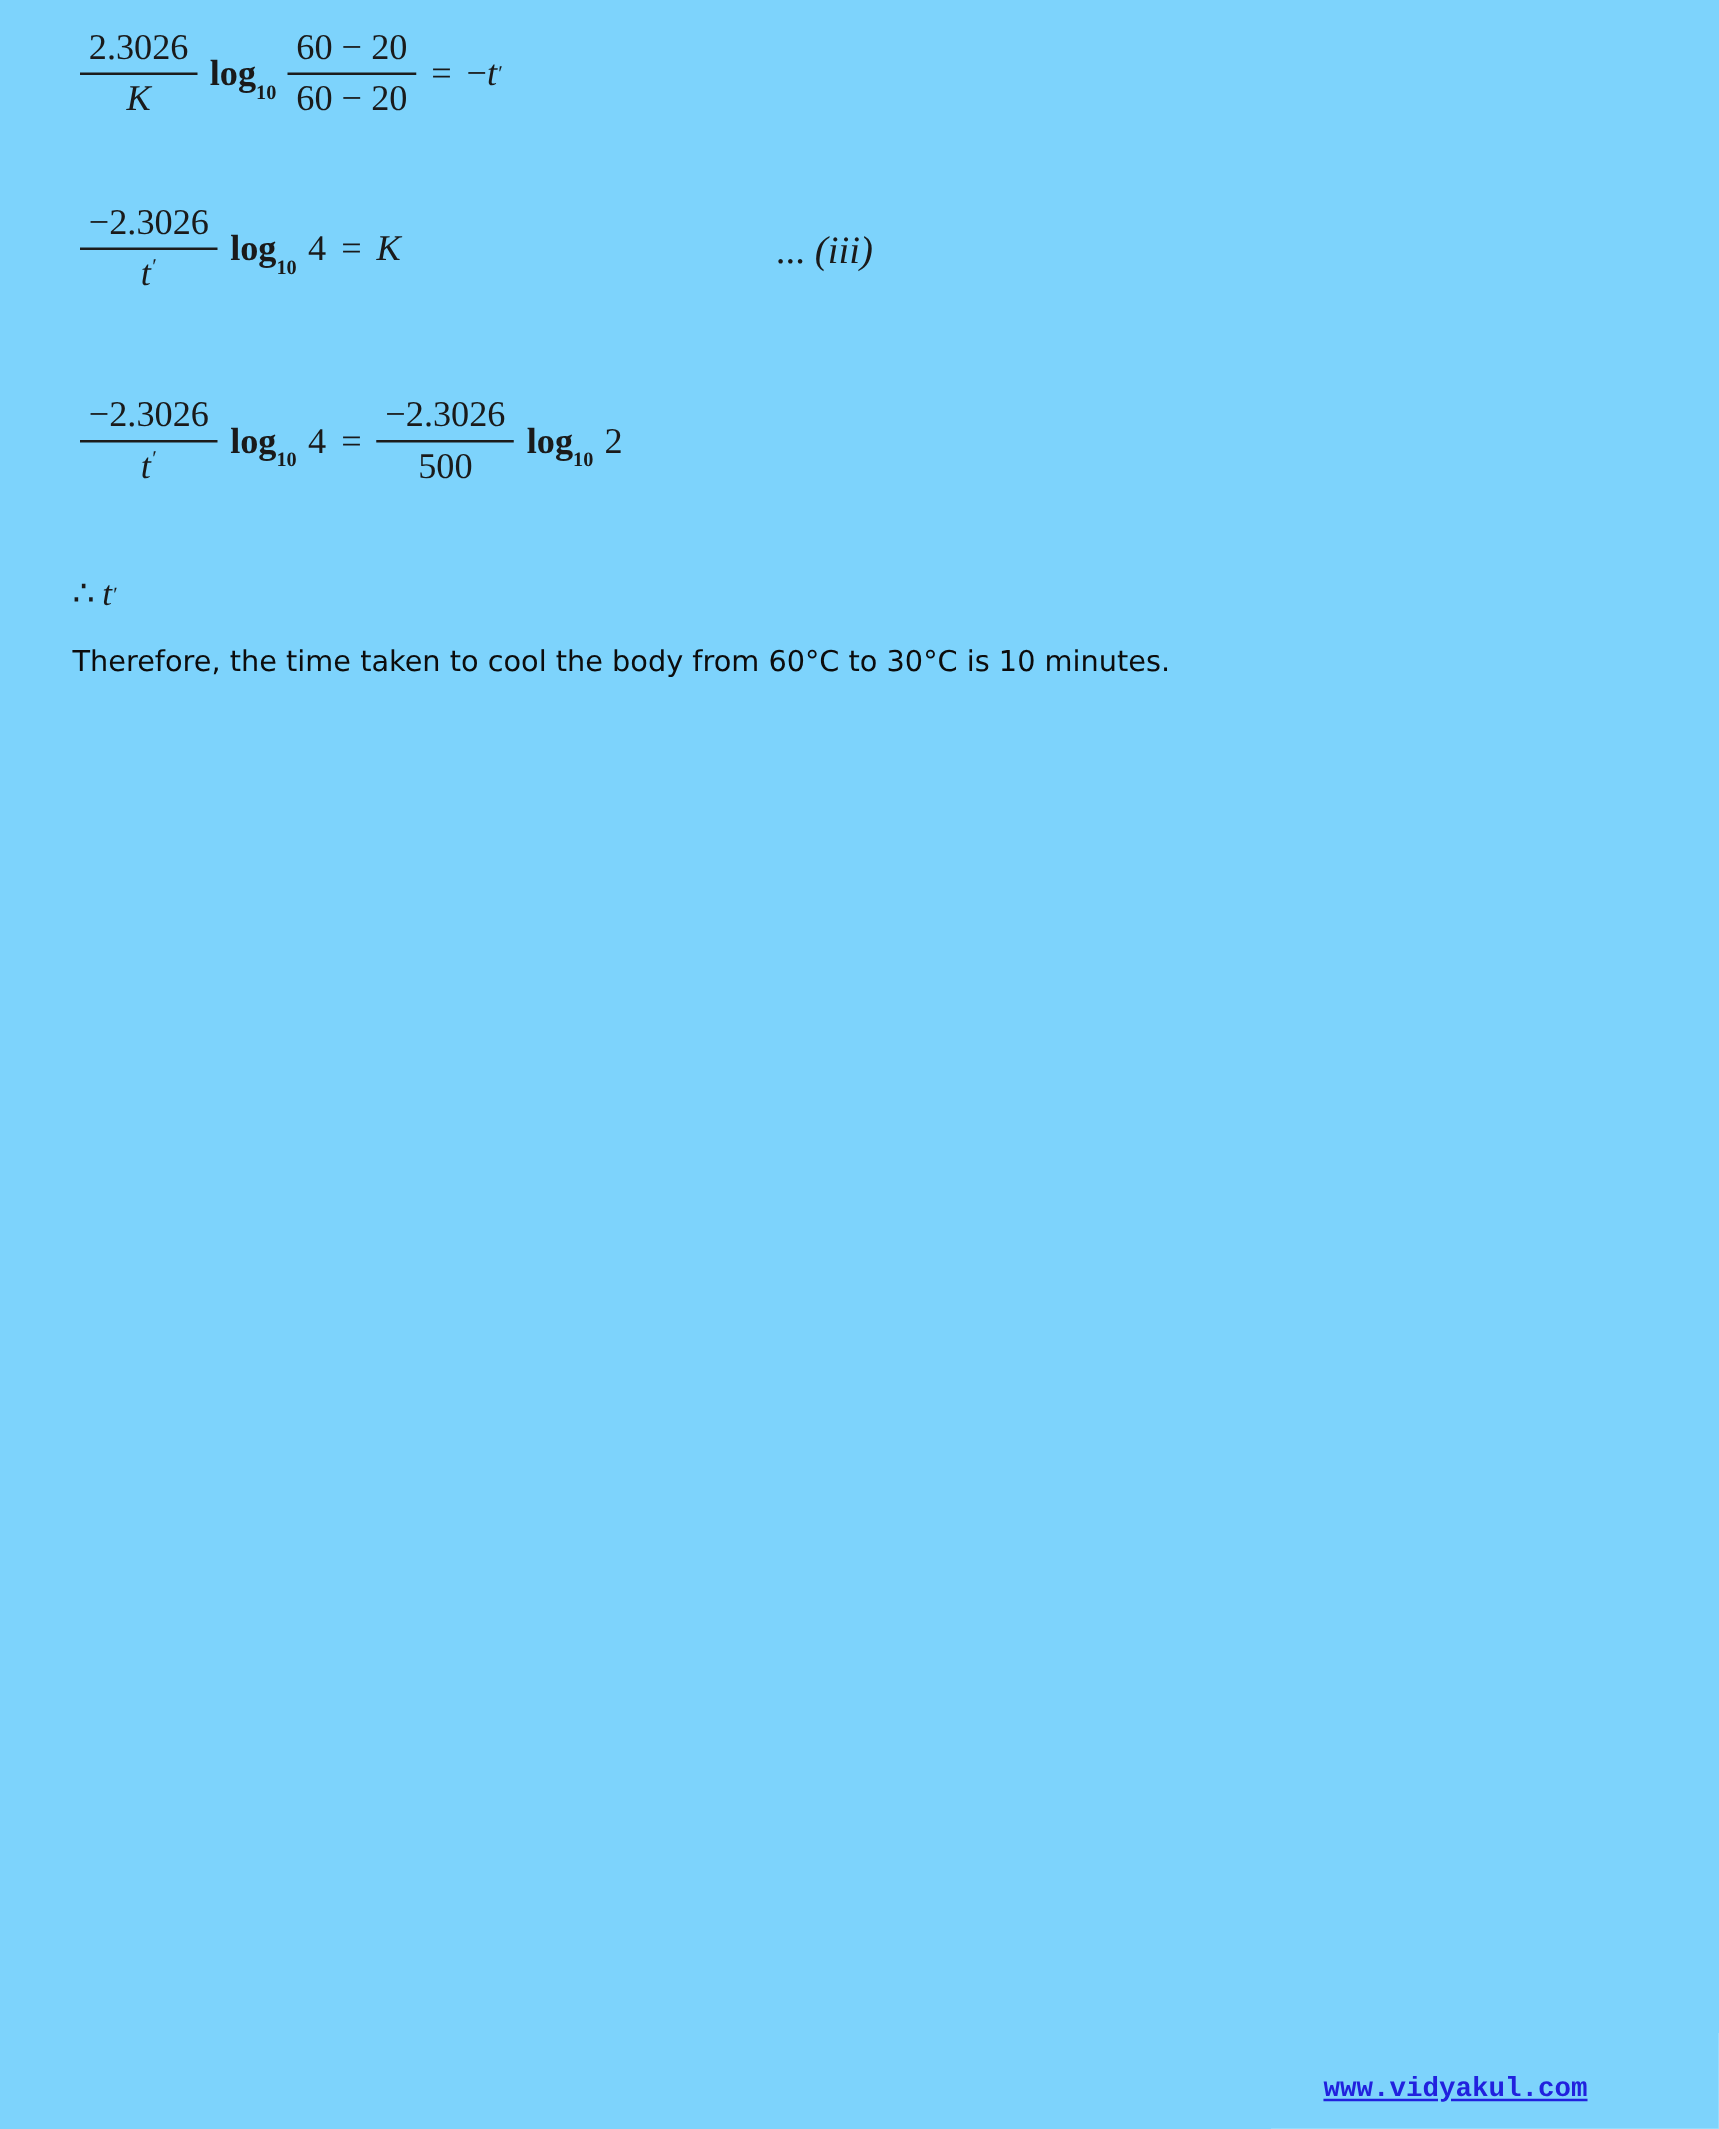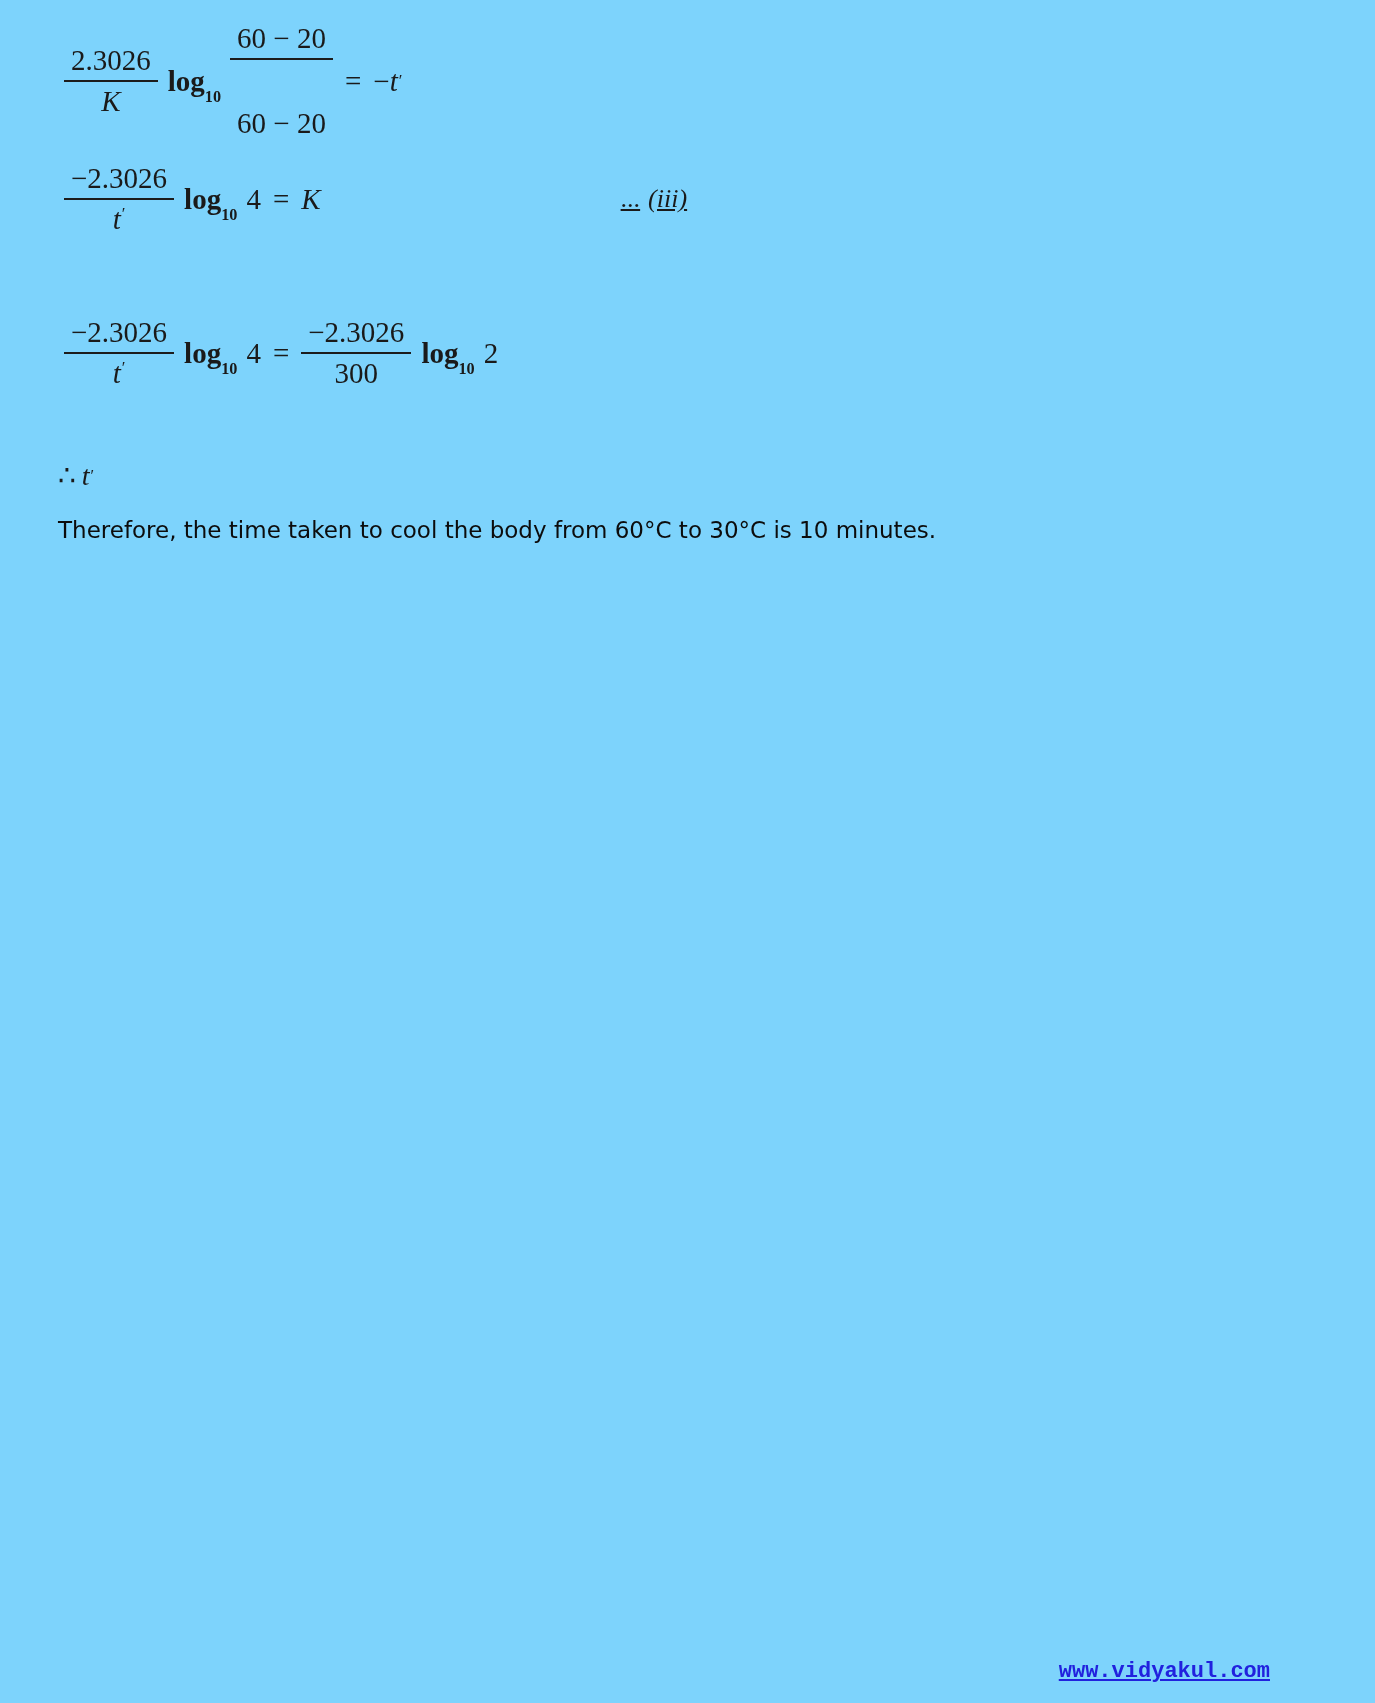--- a/index.html
+++ b/index.html
@@ -45,23 +45,23 @@
     font-size: 0.56em;
     position: relative;
     top: 0.28em;
     line-height: 0;
   }
   sup.prime {
     font-size: 0.58em;
     line-height: 0;
     margin-left: 1px;
   }
-  .arg { margin-left: 9px; gap: 44px; }
+  .arg { margin-left: 9px; }
   .rel { margin: 0 12px; }
-  .eq-label { margin-left: 300px; font-size: 26px; text-decoration: underline; }
+  .eq-label { margin-left: 300px; font-size: 31px; }
   .eq-label .it { margin-left: 8px; }
 
   
   .para {
     position: absolute;
     font-family: "DejaVu Sans", sans-serif;
     font-size: 23px;
     color: #0c0c0c;
     white-space: nowrap;
   }
@@ -119,21 +119,21 @@
   <div class="math" style="top:316px; left:64px;">
     <span class="frac">
       <span class="num">−2.3026</span>
       <span class="den"><span class="it">t</span><sup class="prime">′</sup></span>
     </span>
     <span class="logop"><span>log</span><sub class="logsub">10</sub></span>
     <span class="arg">4</span>
     <span class="rel">=</span>
     <span class="frac">
       <span class="num">−2.3026</span>
-      <span class="den">300</span>
+      <span class="den">500</span>
     </span>
     <span class="logop"><span>log</span><sub class="logsub">10</sub></span>
     <span class="arg">2</span>
   </div>
 
   <div class="math" style="top:460px; left:58px; font-size:28px;">
     <span class="therefore-sym">∴</span>
     <span class="it">t</span>
       <sup class="prime">′</sup>
   </div>

